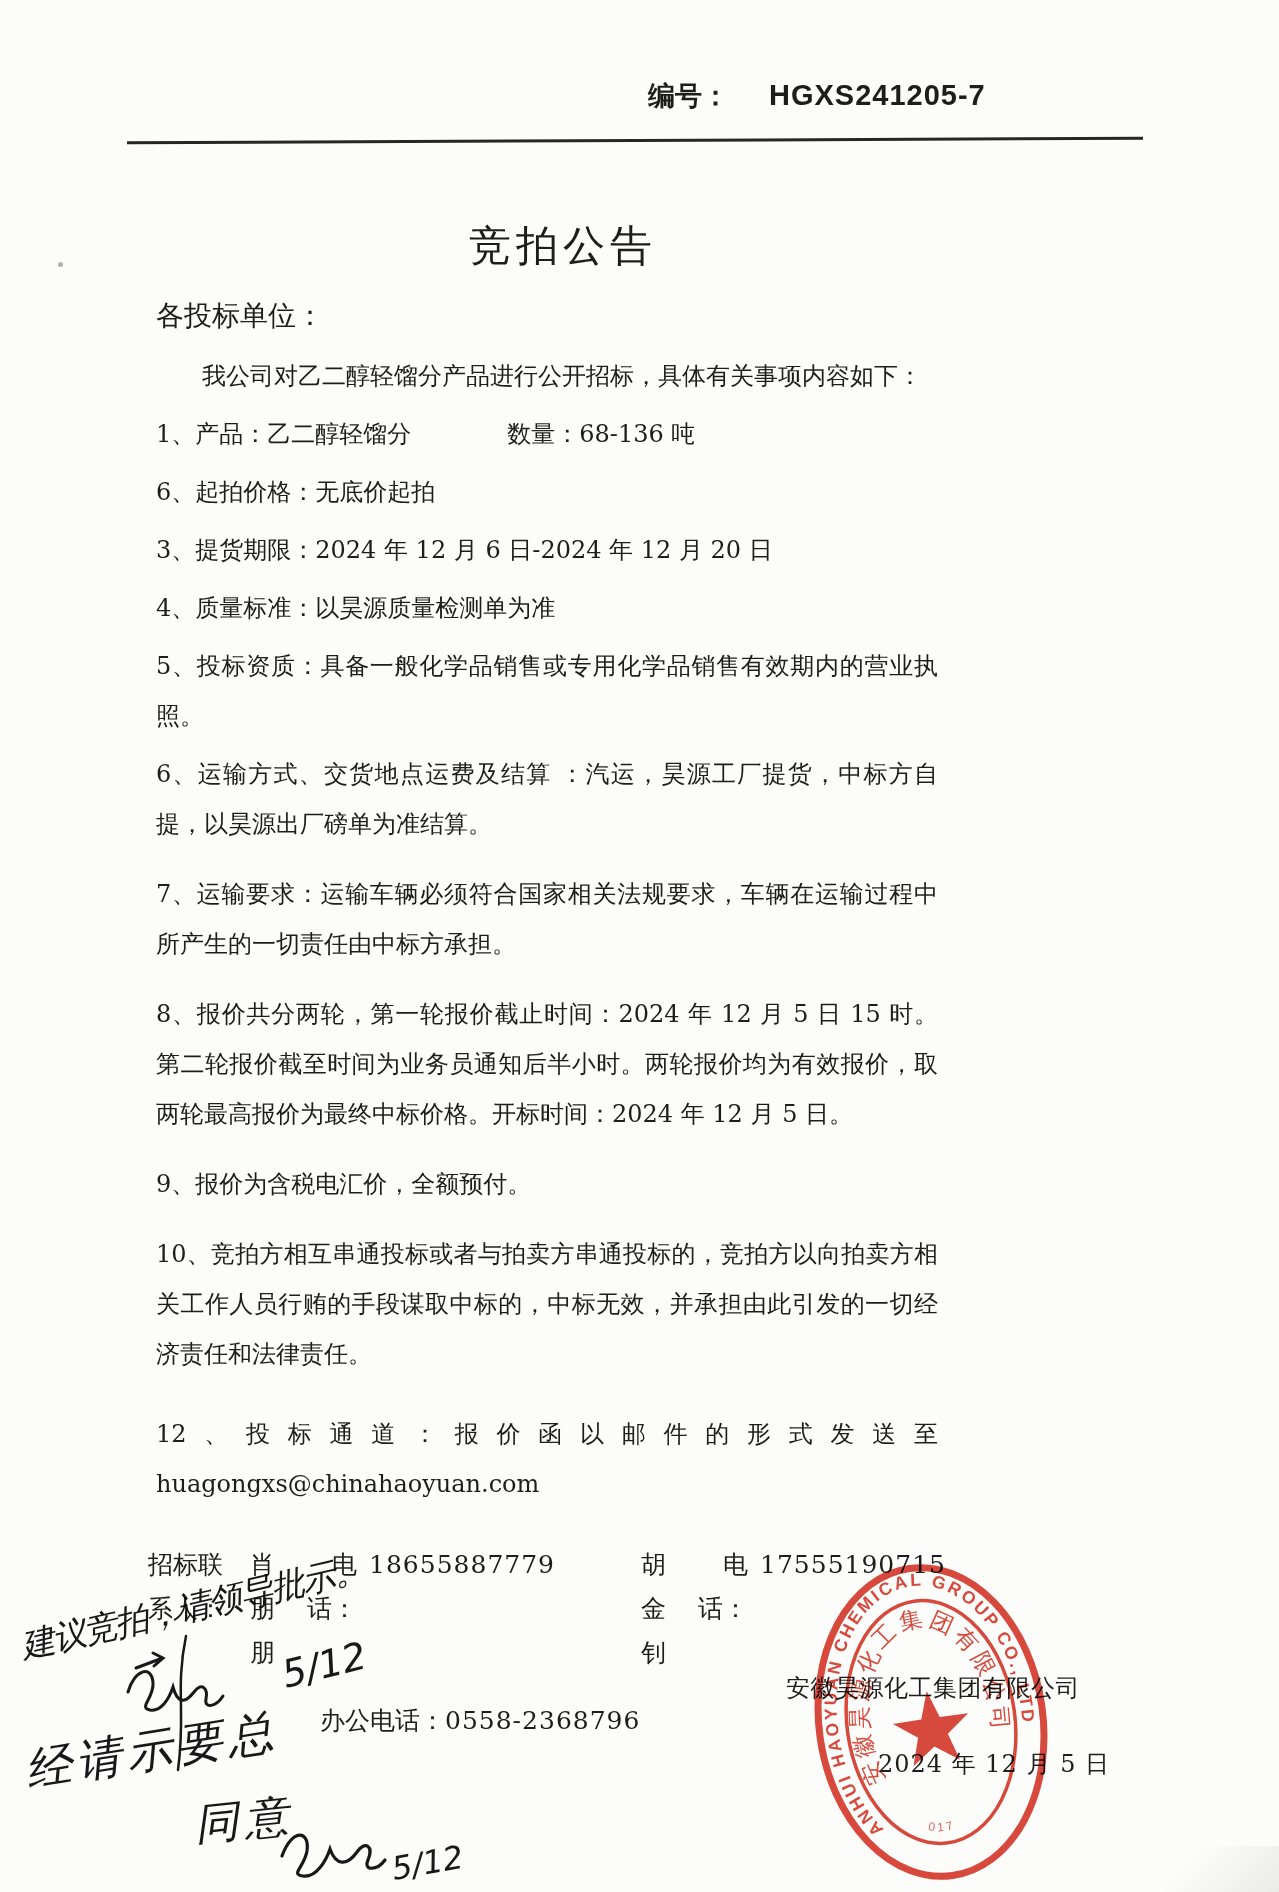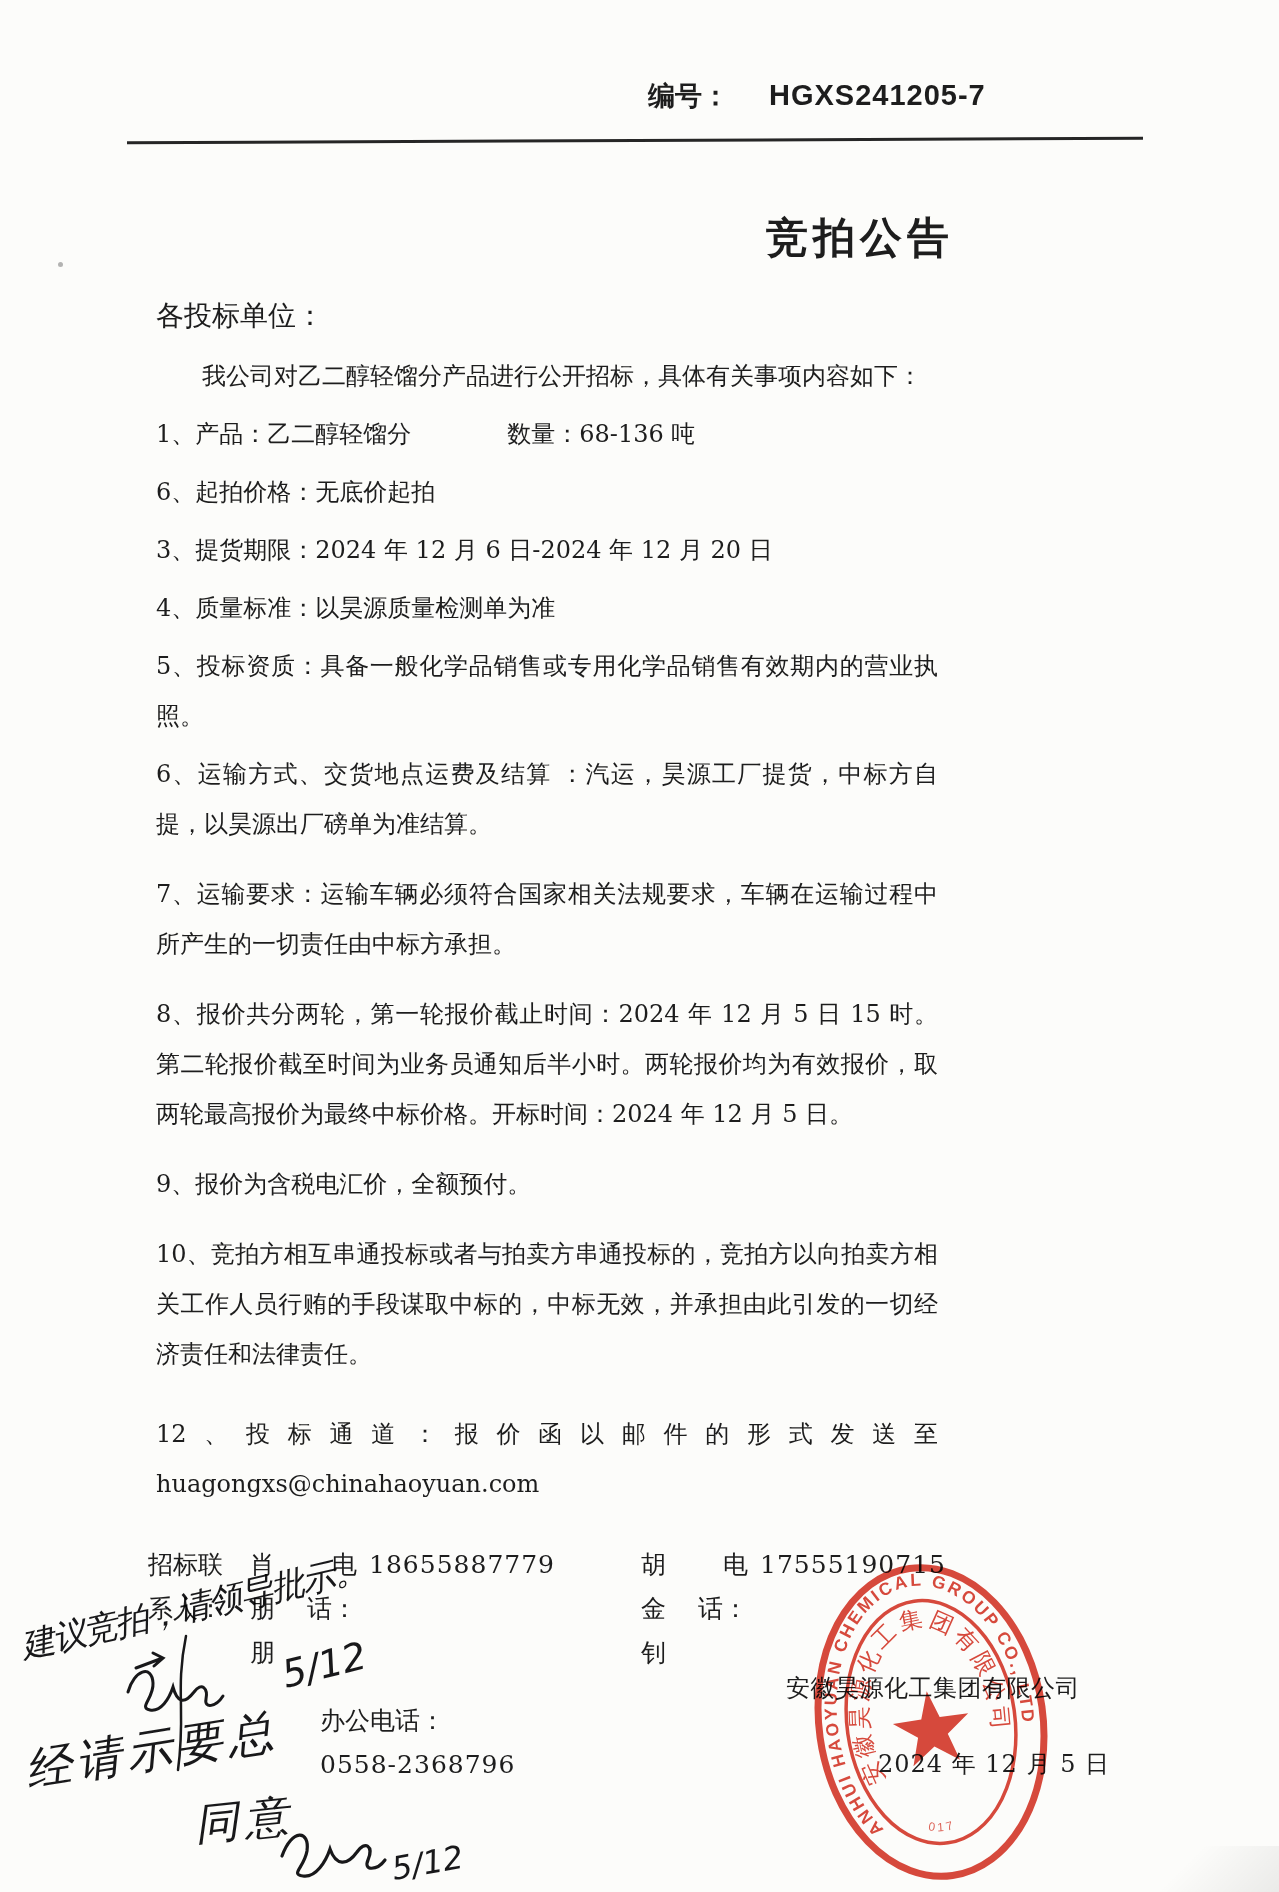--- a/index.html
+++ b/index.html
@@ -8,34 +8,34 @@
     overflow:hidden;font-family:"DejaVu Serif","Liberation Serif",serif;color:#1d1d1d;
   }
   
   .header-no{position:absolute;top:78px;left:648px;display:flex;gap:40px;align-items:baseline;
     font-family:"Liberation Sans",sans-serif;font-weight:bold;}
   .header-no .lbl{font-size:27px;}
   .header-no .val{font-size:29px;letter-spacing:1px;text-align:right;}
   .rule{position:absolute;left:127px;top:139px;width:1016px;height:3px;background:#262626;
     transform:rotate(-0.25deg);}
   
-  .title{position:absolute;top:202px;left:148px;width:798px;margin:8px;text-align:right;
-    font-size:42px;font-weight:bold;letter-spacing:5px;}
+  .title{position:absolute;top:202px;left:148px;width:798px;margin:16px;text-align:center;
+    font-size:42px;font-weight:normal;letter-spacing:5px;}
   
   .content{position:absolute;left:148px;top:283px;width:798px;font-size:24px;}
   .content p{margin:8px;line-height:50px;text-align:justify;}
   .salutation{font-size:28px;}
   .intro{text-indent:46px;margin-top:10px !important;}
   .mt{margin-top:20px !important;}
   .mt-lg{margin-top:30px !important;}
   .contacts{margin-top:34px;display:flex;align-items:baseline;font-size:25px;line-height:44px;gap:12px;}
   .contacts .gap-m{text-align:right;}
   .contacts .gap-xl{margin-left:74px;}
   .phone-num{font-family:"DejaVu Serif",serif;letter-spacing:1px;}
-  .office{margin-top:24px;padding-left:172px;font-size:25px;line-height:44px;display:flex;flex-direction:column;}
+  .office{margin-top:24px;padding-left:172px;font-size:25px;line-height:44px;display:flex;}
   
   .company{position:absolute;left:786px;top:1672px;font-size:24px;letter-spacing:0.5px;}
   .sig-date{position:absolute;left:878px;top:1748px;font-size:24px;letter-spacing:1px;}
   
   .stamp{position:absolute;left:800px;top:1550px;width:262px;height:345px;
     mix-blend-mode:multiply;opacity:0.92;}
   
   .handwriting{position:absolute;left:0;top:1540px;width:520px;height:352px;
     mix-blend-mode:multiply;}
   .hw-text{font-family:"DejaVu Sans","Liberation Sans",sans-serif;font-style:italic;

